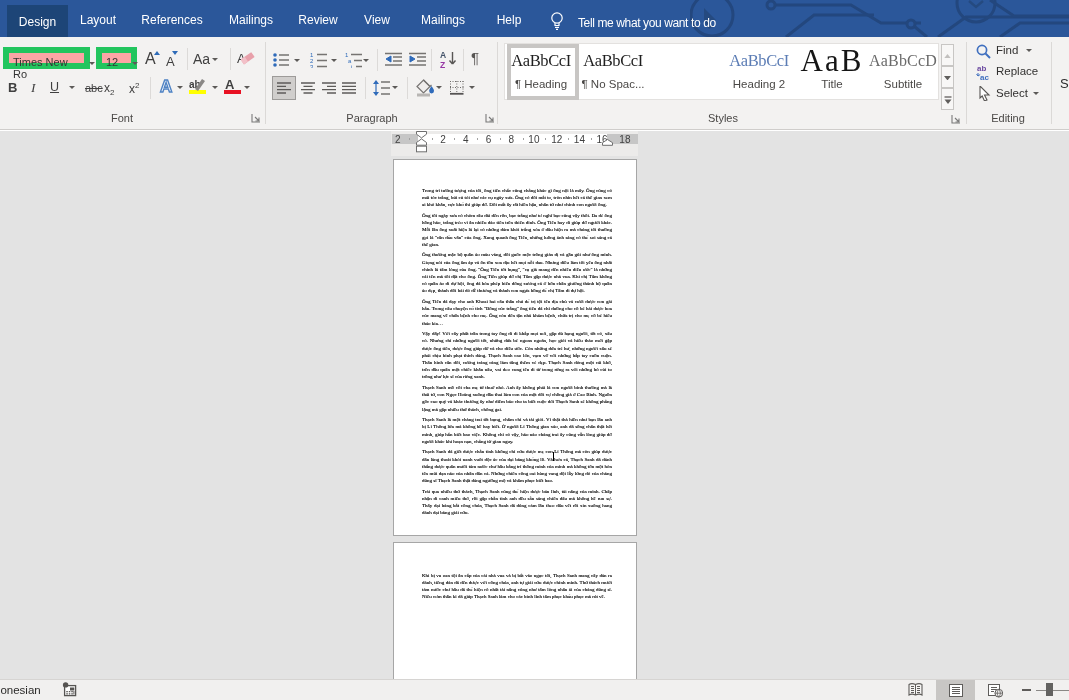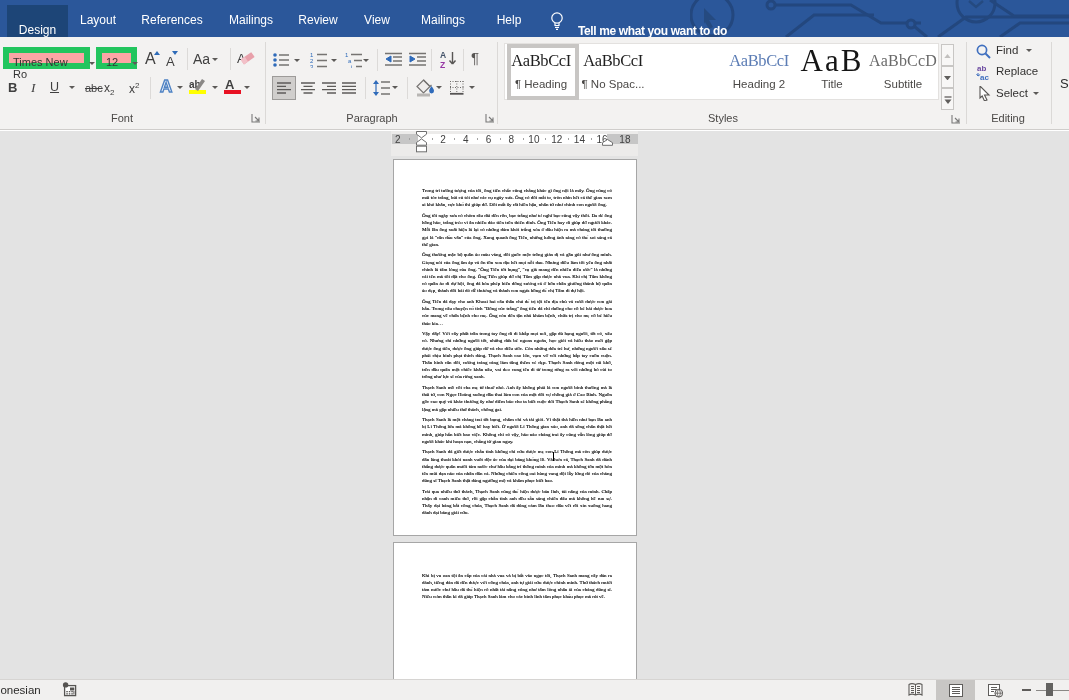--- a/index.html
+++ b/index.html
@@ -1,22 +1,22 @@
 <!DOCTYPE html>
 <html><head><meta charset="utf-8"><style>
 *{margin:0;padding:0;box-sizing:border-box}
 html,body{width:1069px;height:700px;overflow:hidden}
 body{font-family:"Liberation Sans",sans-serif;position:relative;background:#fff}
 .a{position:absolute}
 
 #tabbar{left:0;top:0;width:1069px;height:37px;background:#2b579a;overflow:hidden}
 .tab{position:absolute;top:1px;height:37px;line-height:39px;color:#fff;font-size:12px;transform:translateX(-50%);white-space:nowrap}
 #activetab{left:7px;top:5px;width:61px;height:32px;background:#1d4577}
-#activetab span{position:absolute;left:50%;top:8px;height:32px;line-height:34px;transform:translateX(-50%);color:#fff;font-size:12px}
-#tellme{left:578px;top:12px;height:37px;line-height:38px;color:#fff;font-size:12px;font-weight:bold;letter-spacing:-0.38px}
+#activetab span{position:absolute;left:50%;top:0;height:32px;line-height:34px;transform:translateX(-50%);color:#fff;font-size:12px}
+#tellme{left:578px;top:4px;height:37px;line-height:38px;color:#fff;font-size:12px;font-weight:normal;letter-spacing:-0.38px}
 
 #ribbon{left:0;top:37px;width:1069px;height:93px;background:#f3f2f1;border-bottom:1px solid #cfcdcb}
 .gdiv{position:absolute;top:5px;height:82px;width:1px;background:#dbd9d7}
 .glabel{position:absolute;top:75px;height:12px;line-height:12px;font-size:11px;color:#4a4846;transform:translateX(-50%)}
 .launcher{position:absolute;width:10px;height:10px}
 .combo{position:absolute;background:#fca5a5;border:6px solid #22c55e;height:22px;font-size:11px;color:#333}
 .car{position:absolute;width:0;height:0;border-left:3px solid transparent;border-right:3px solid transparent;border-top:3.6px solid #5c5a58}
 .minidiv{position:absolute;top:48px;height:22px;width:1px;background:#dcdad8}
 .sel{background:#d0cecc;border:1px solid #9d9b99}
 .styl{position:absolute;top:0px;width:74px;height:63px;transform:translateX(-50%);text-align:right}

